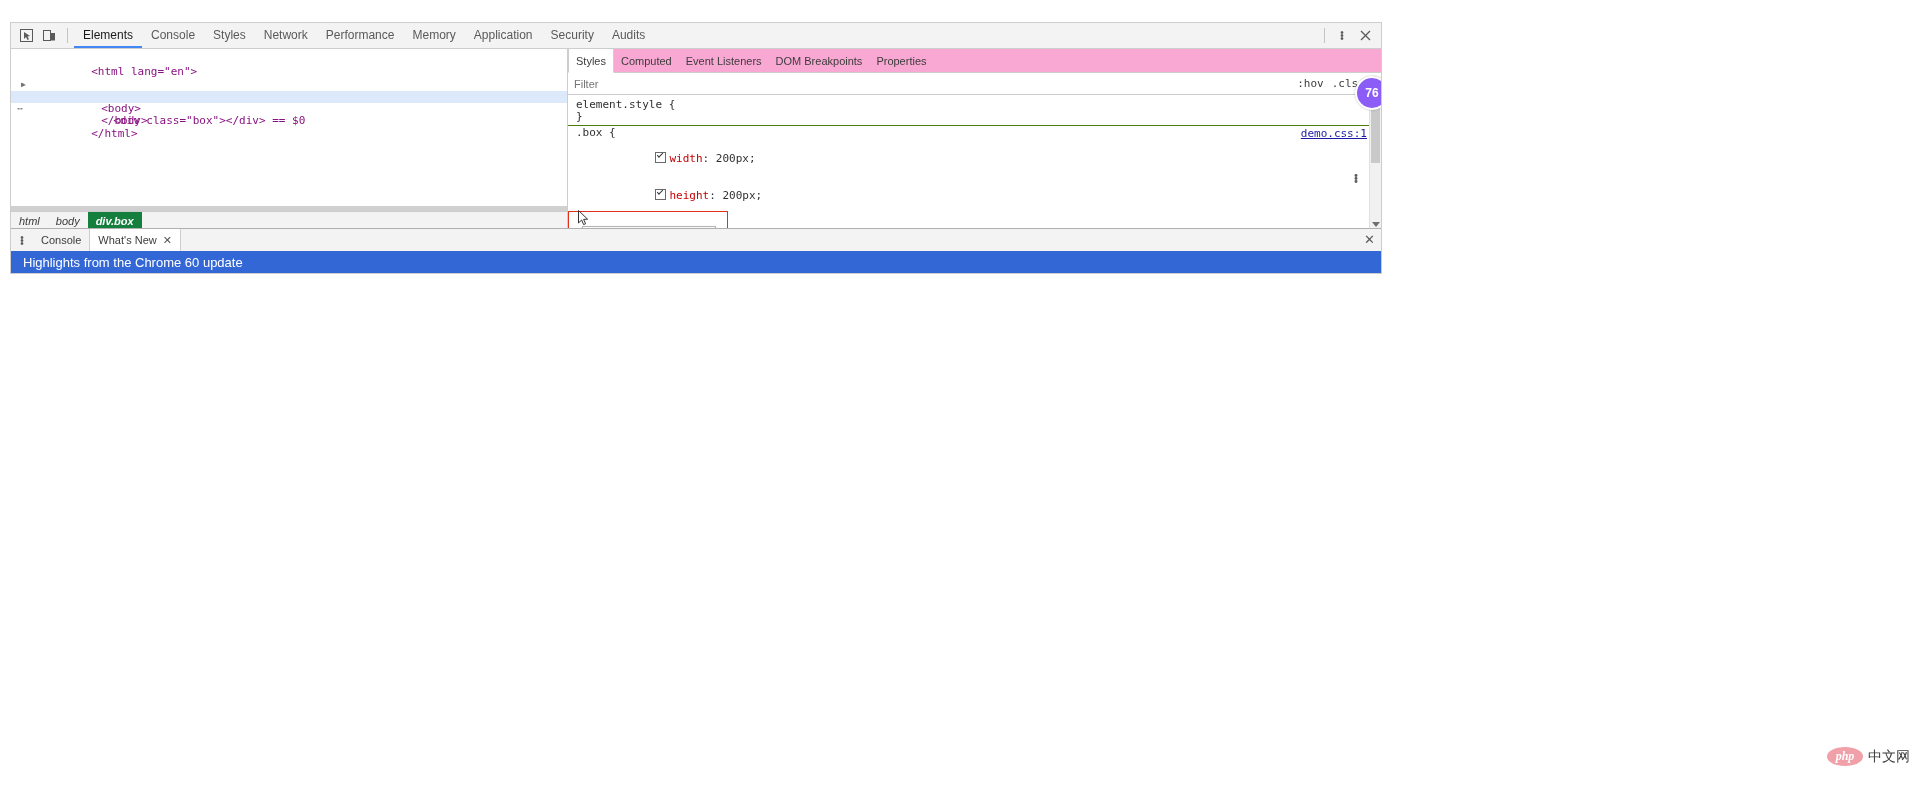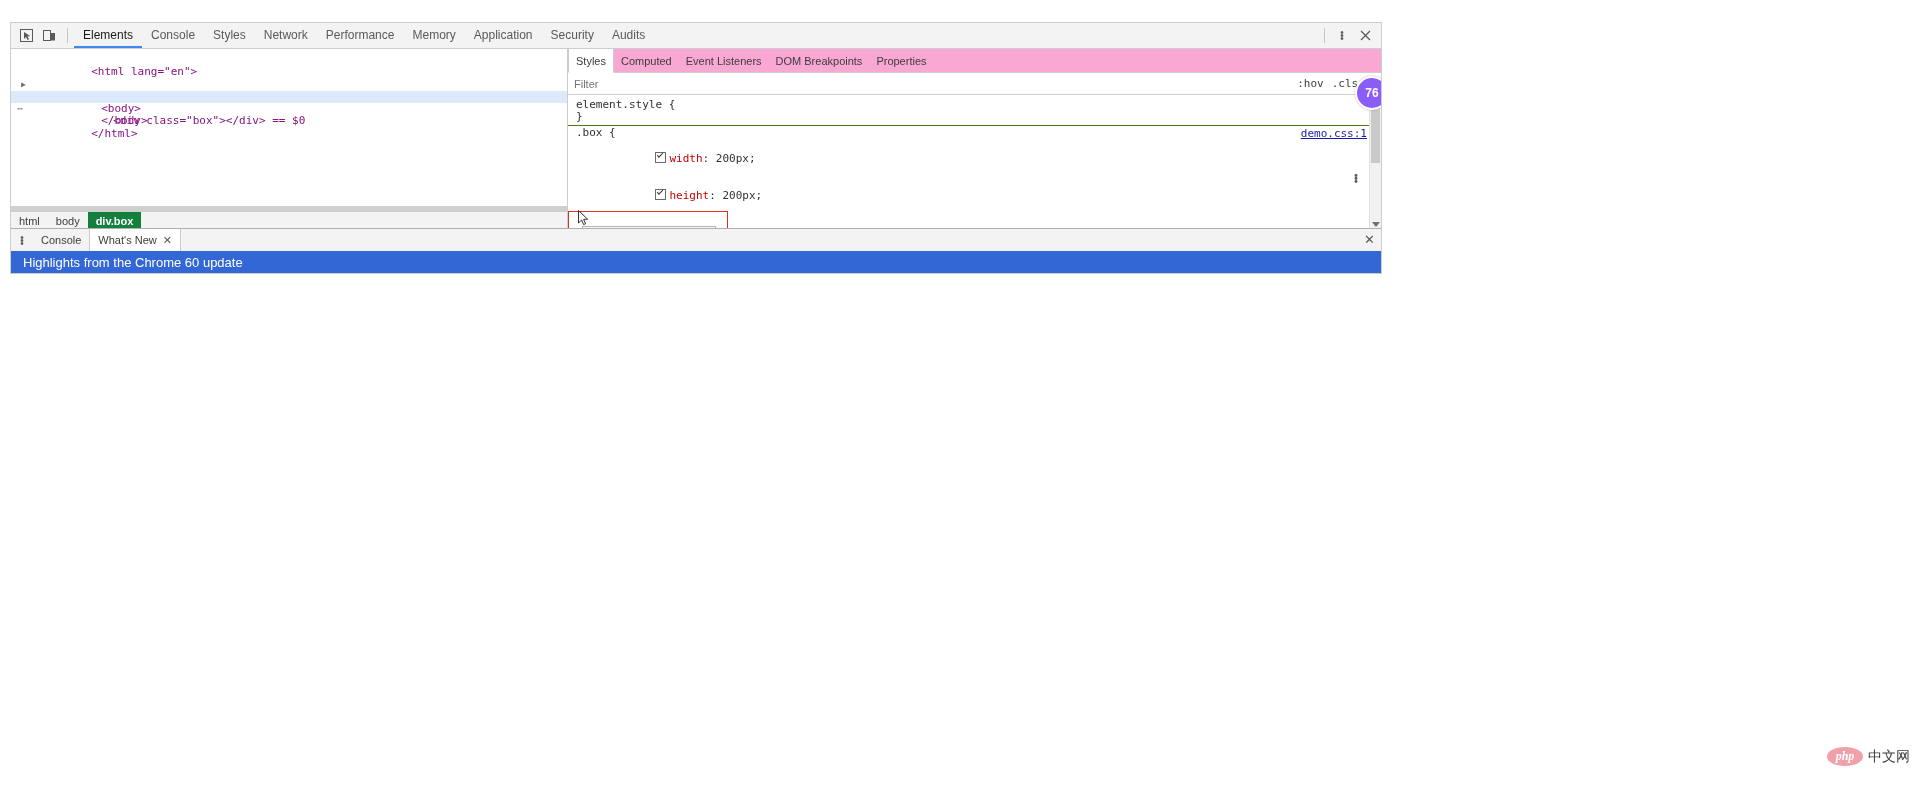--- a/index.html
+++ b/index.html
@@ -129,20 +129,21 @@
     display: flex;
     align-items: stretch;
     box-sizing: border-box;
   }
   .crumb {
     display: flex;
     align-items: center;
     padding: 0 8px;
     font-size: 11px;
     color: #3c3c3c;
+    font-style: italic;
   }
   .crumb.active {
     background: #15803d;
     color: #ffffff;
     font-weight: bold;
   }
 
   
   .styles-pane {
     flex: 1;

